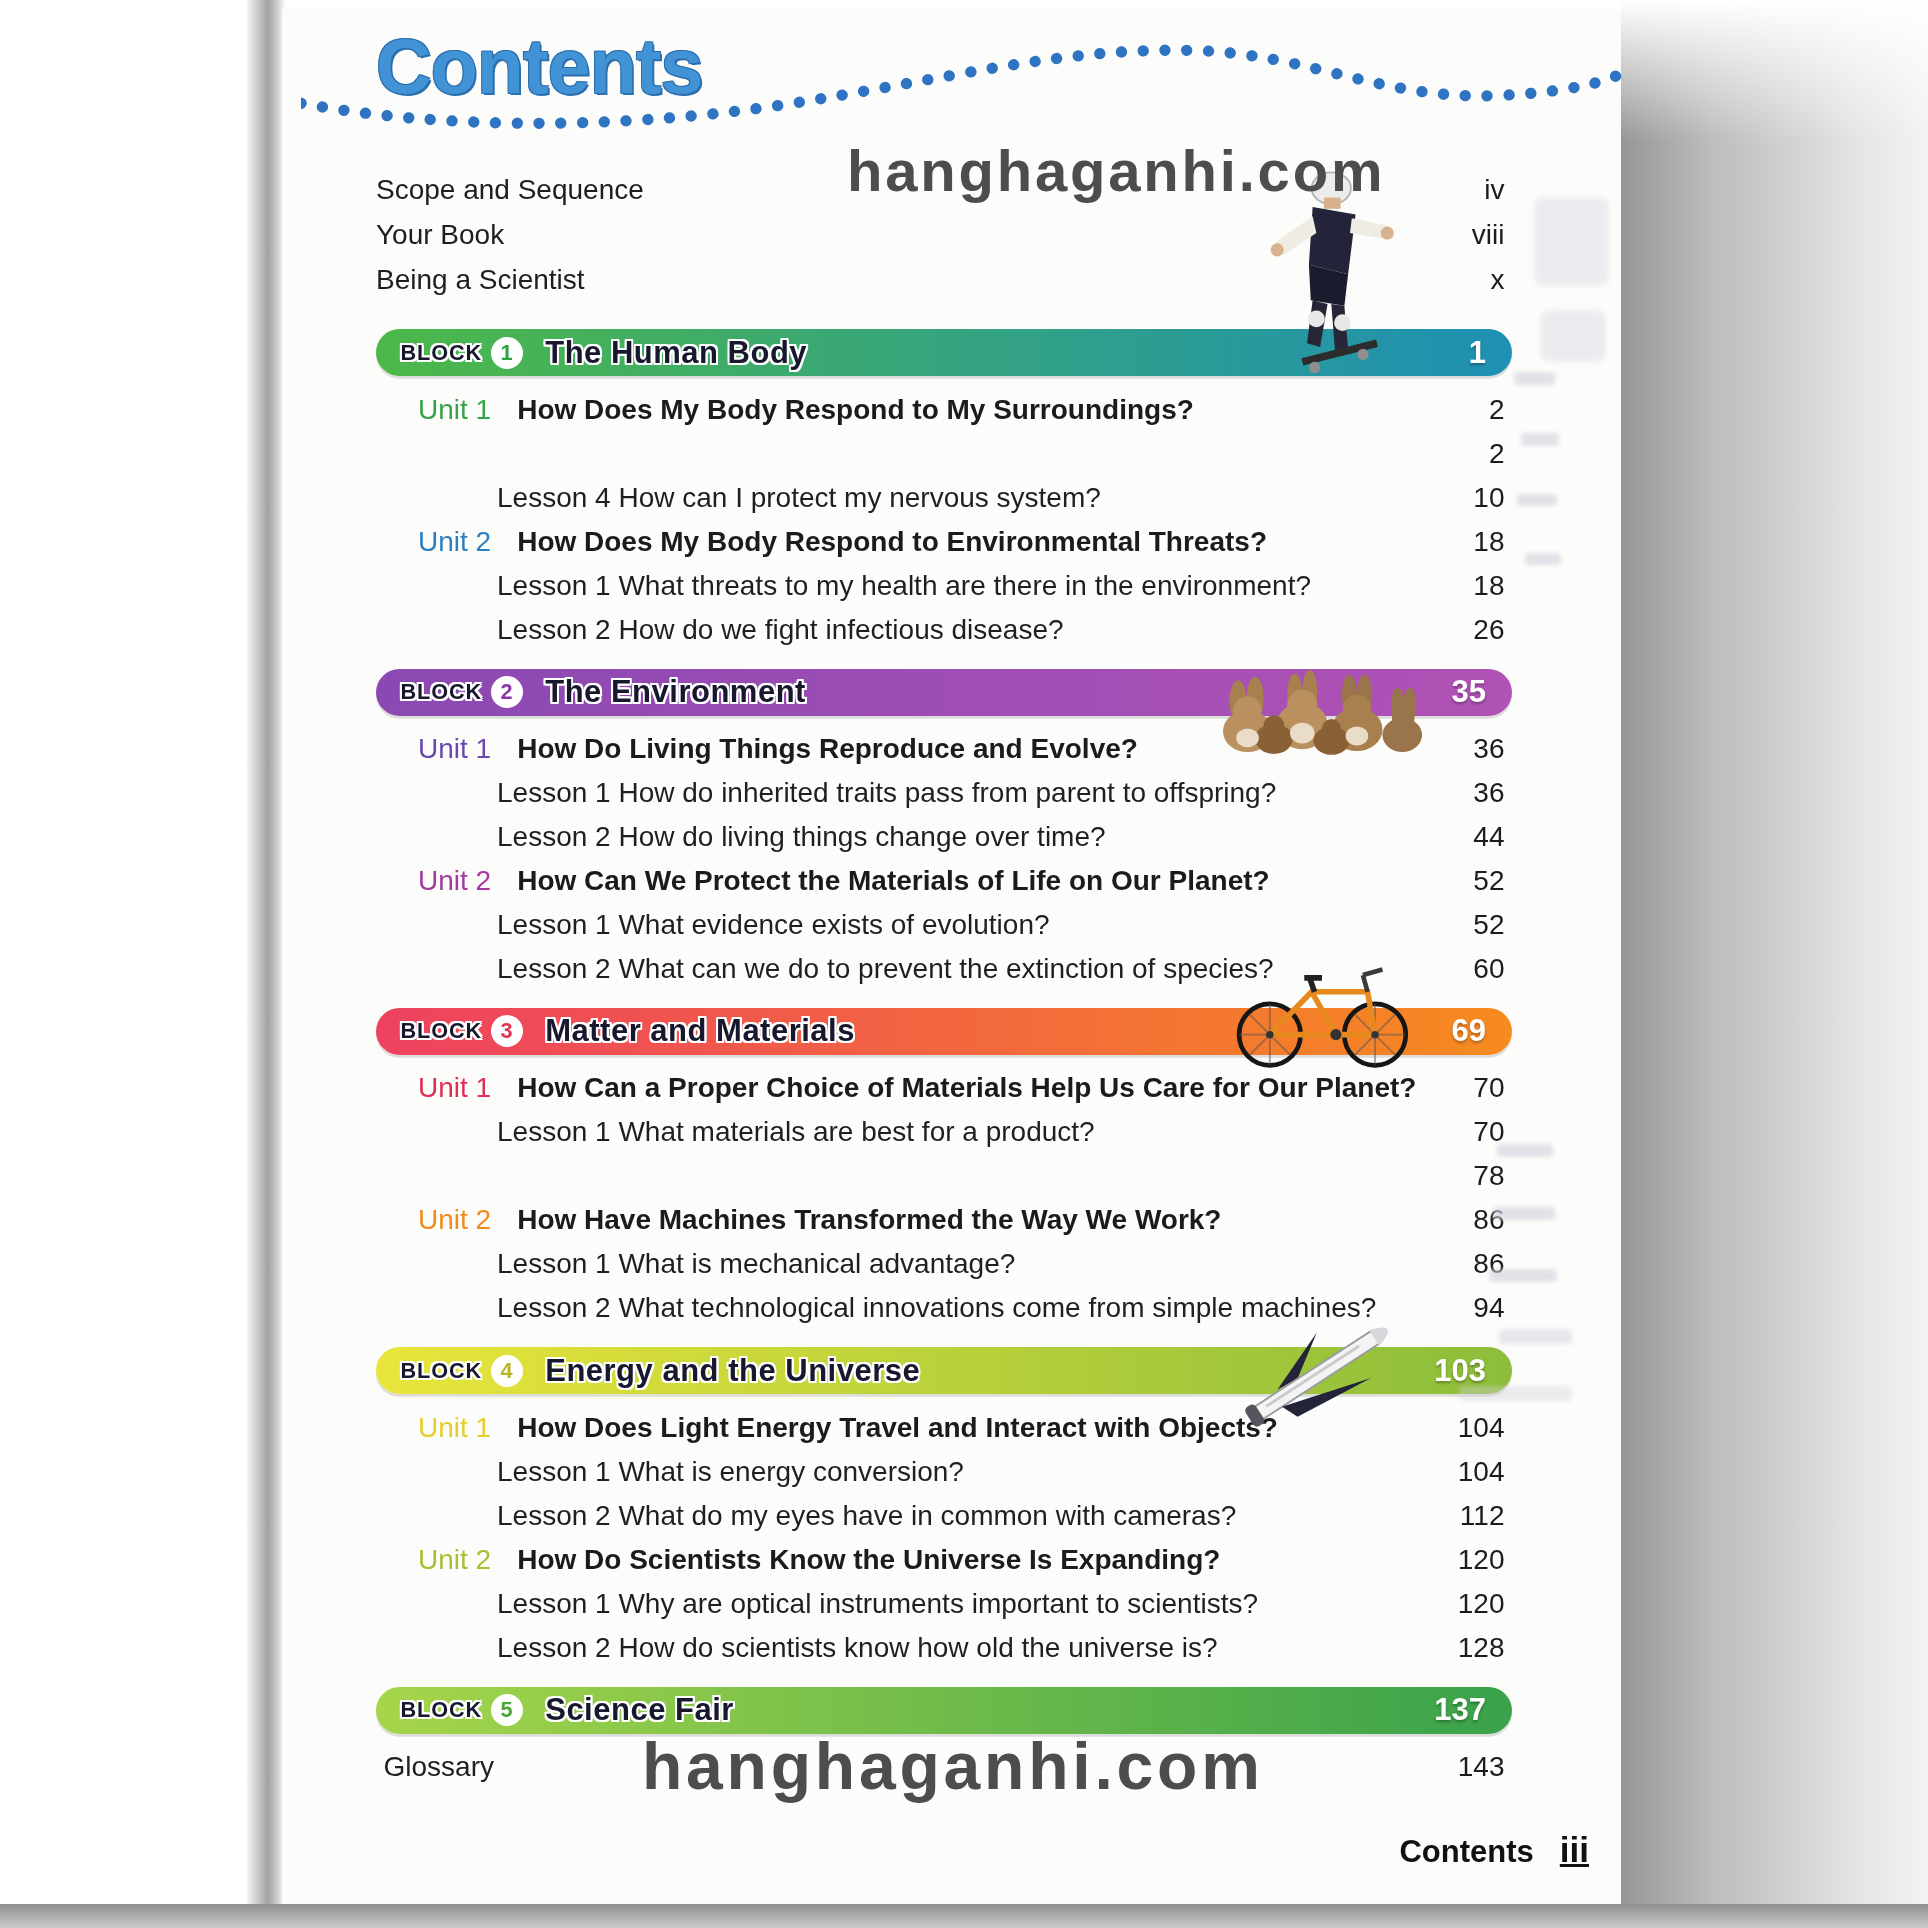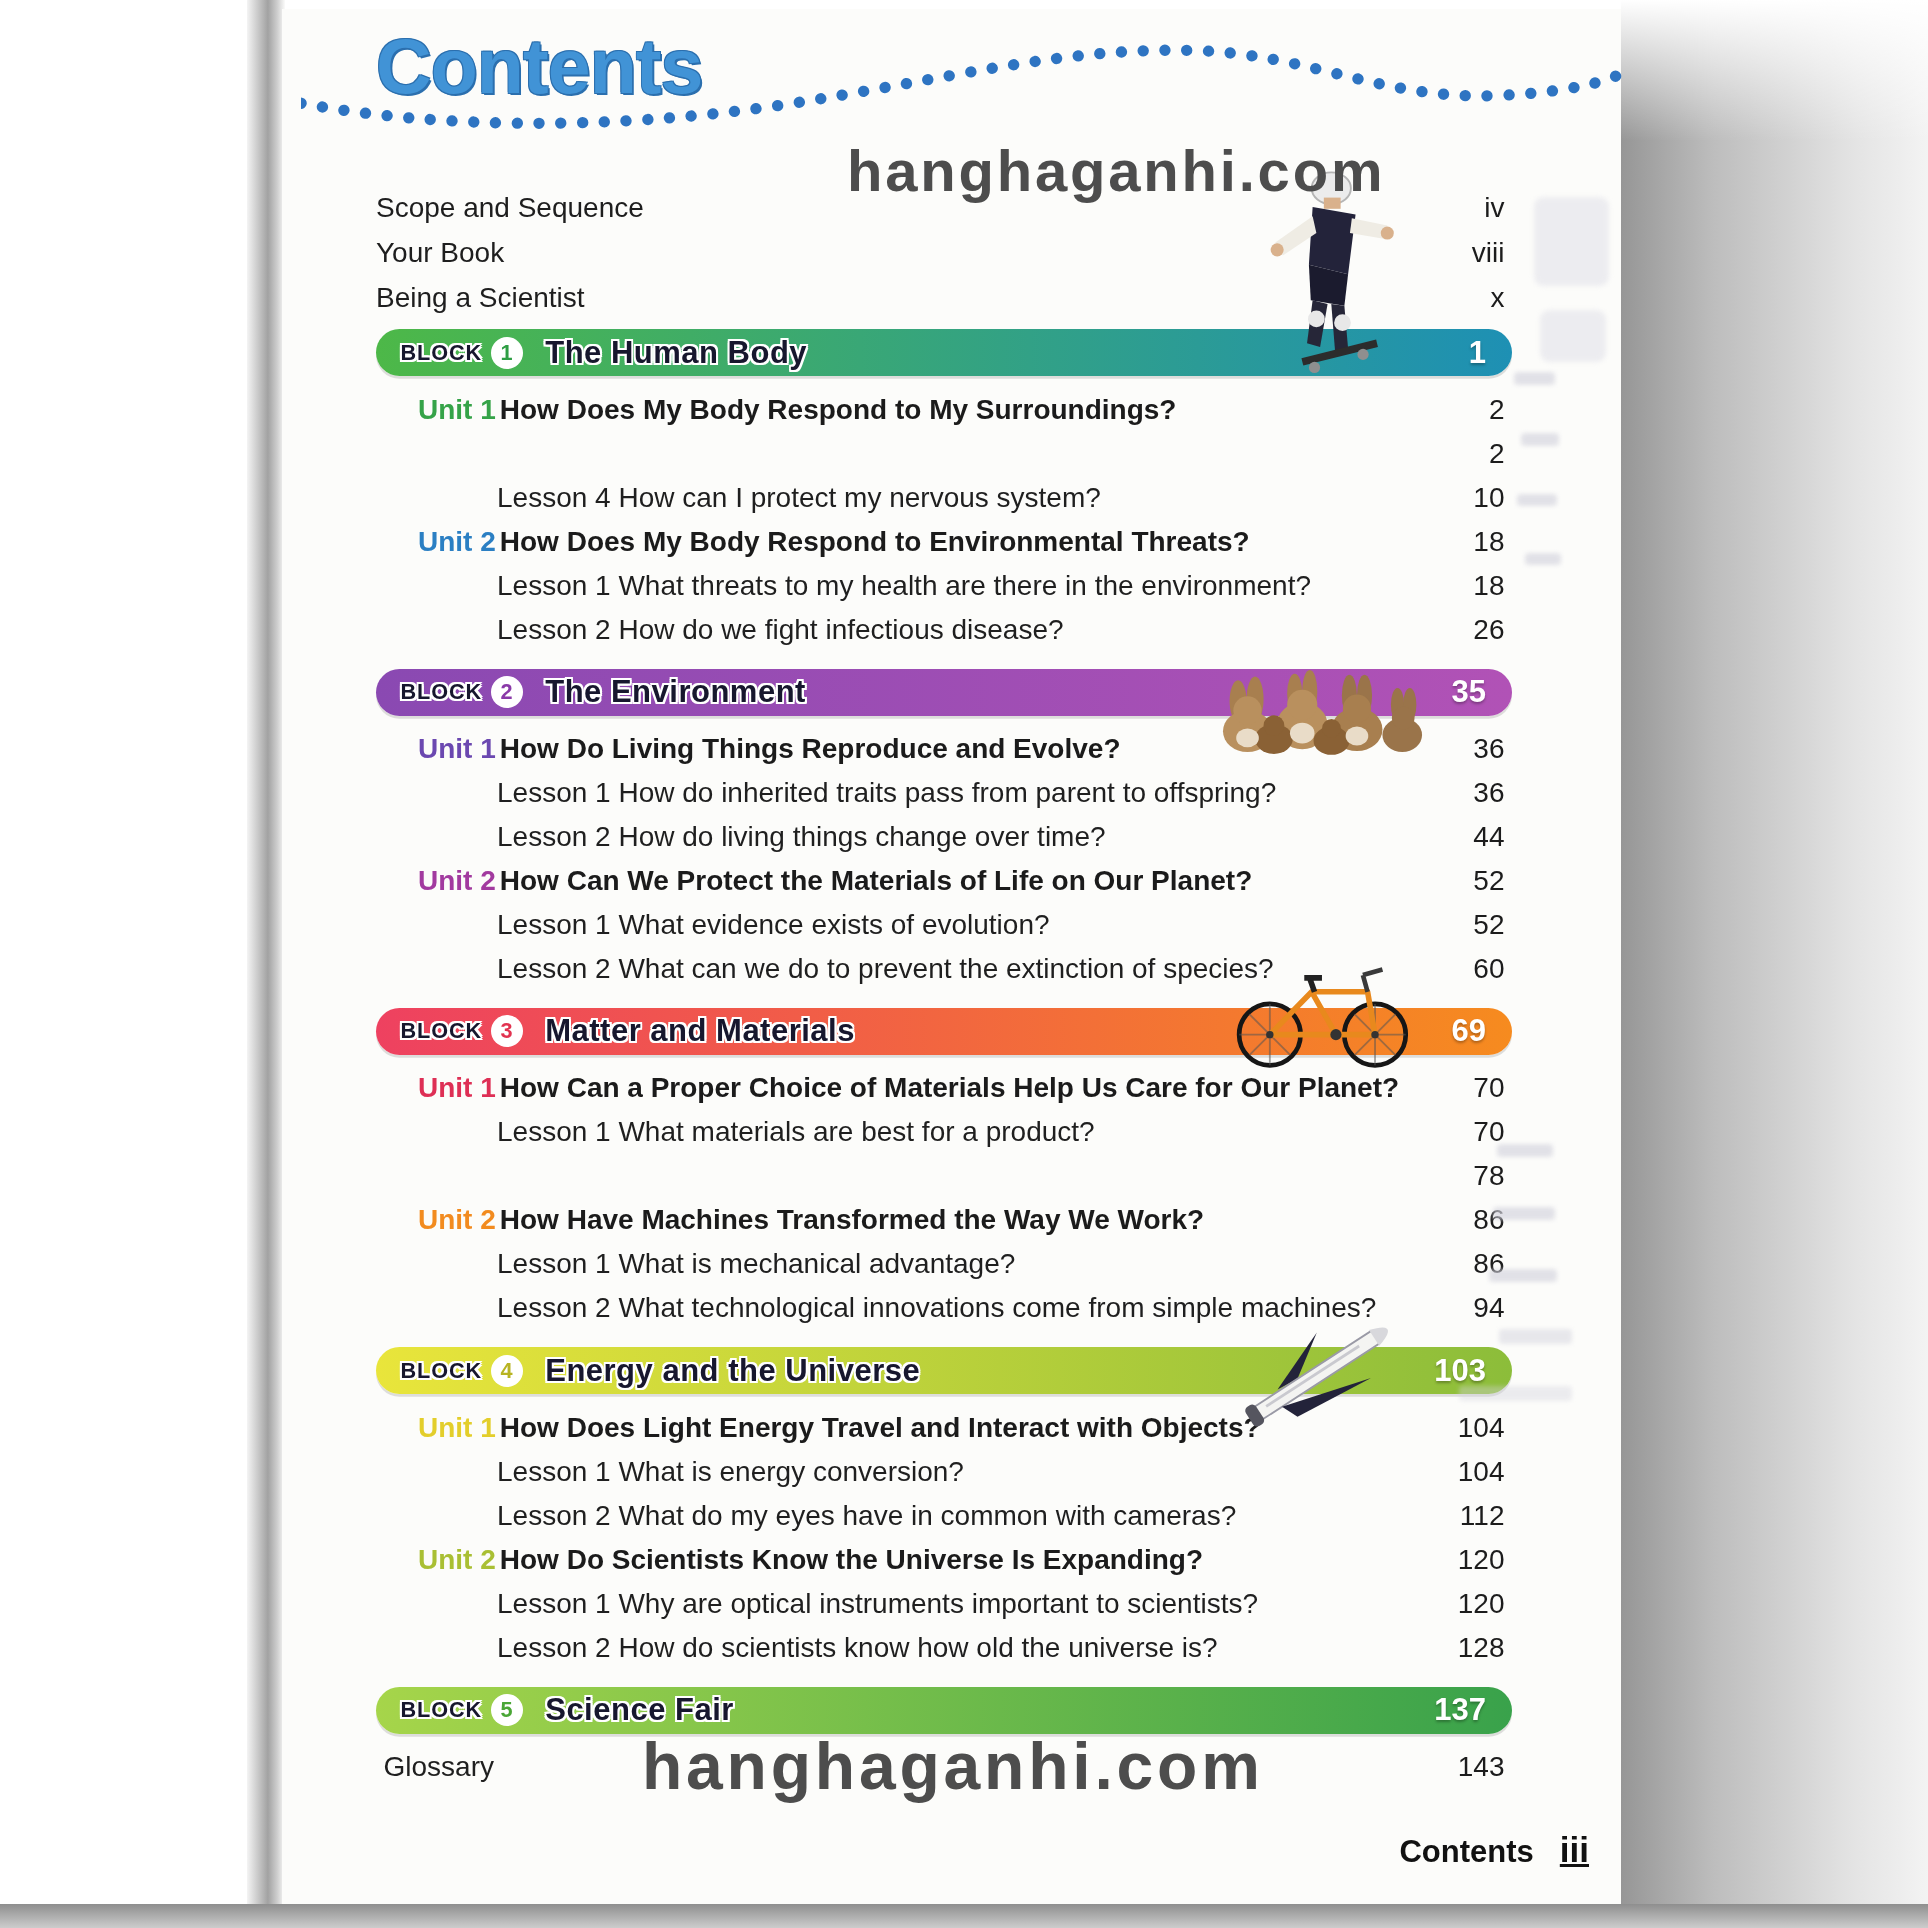--- a/index.html
+++ b/index.html
@@ -23,21 +23,21 @@
     color:#4193d6;letter-spacing:-0.9px;z-index:4;
     text-shadow:1.9px 1.9px 0 #2b6fae,-0.9px -0.9px 0 #2b6fae,0.9px -0.9px 0 #2b6fae,-0.9px 0.9px 0 #2b6fae;}
   .wave{position:absolute;left:19px;top:0;width:1328px;height:132px;z-index:3;}
 
   .watermark-top{position:absolute;left:565px;top:128px;font-size:58px;font-weight:600;
     color:#4d4d4d;letter-spacing:2.8px;z-index:6;}
   .watermark-bottom{position:absolute;left:360px;top:1719px;font-size:66px;font-weight:600;
     color:#4d4d4d;letter-spacing:3.8px;z-index:6;}
 
   .content-col{position:absolute;left:94px;width:1136px;}
-  #front-matter{top:176px;}
+  #front-matter{top:158px;}
   #toc{top:303px;}
 
   .row{display:flex;align-items:center;height:44px;font-size:28px;white-space:nowrap;}
   .fm-row{height:45px;}
   .fm-label{color:#1e1e1e;}
   .row-page{margin-left:auto;width:89px;text-align:right;padding-right:7.5px;color:#1c1c1c;
     font-size:28px;}
 
   .block-bar{position:relative;display:flex;align-items:center;height:47px;border-radius:24.5px;
     margin:17px 0 11.3px 0;box-shadow:0 2.8px 0 rgba(0,0,0,0.12);}
@@ -46,21 +46,21 @@
                 0 -1.9px 0 #fff,0 1.9px 0 #fff,-1.9px 0 0 #fff,1.9px 0 0 #fff;}
   .chip{display:flex;align-items:center;gap:8.5px;margin-left:24.5px;}
   .chip-word{font-size:21.7px;letter-spacing:0.9px;}
   .chip-circle{width:32px;height:32px;border-radius:50%;background:#ffffff;display:flex;
     align-items:center;justify-content:center;font-size:21.7px;font-weight:bold;}
   .bar-title{margin-left:22.6px;font-size:31px;letter-spacing:0.5px;z-index:1;}
   .bar-page{margin-left:auto;padding-right:26px;font-size:31px;font-weight:bold;color:#ffffff;
     text-shadow:0 1.9px 2.8px rgba(0,0,0,0.3);z-index:3;}
 
   .unit{padding-left:42px;}
-  .unit-label{font-weight:bold;margin-right:4px;}
+  .unit-label{font-weight:normal;margin-right:26px;}
   .unit-title{font-weight:bold;color:#1b1b1b;}
   .lesson{padding-left:121px;}
   .glossary-row{padding-left:7.5px;margin-top:1.9px;}
 
   .photo{position:absolute;pointer-events:none;z-index:2;}
   .photo svg{width:100%;height:100%;display:block;}
   .photo-skateboarder{right:113px;bottom:-11.3px;width:141px;height:224px;}
   .photo-rabbits{right:89px;bottom:-41px;width:217px;height:109px;}
   .photo-bicycle{right:94px;bottom:-15px;width:193px;height:121px;}
   .photo-shuttle{right:75px;bottom:-41px;width:221px;height:141px;}

